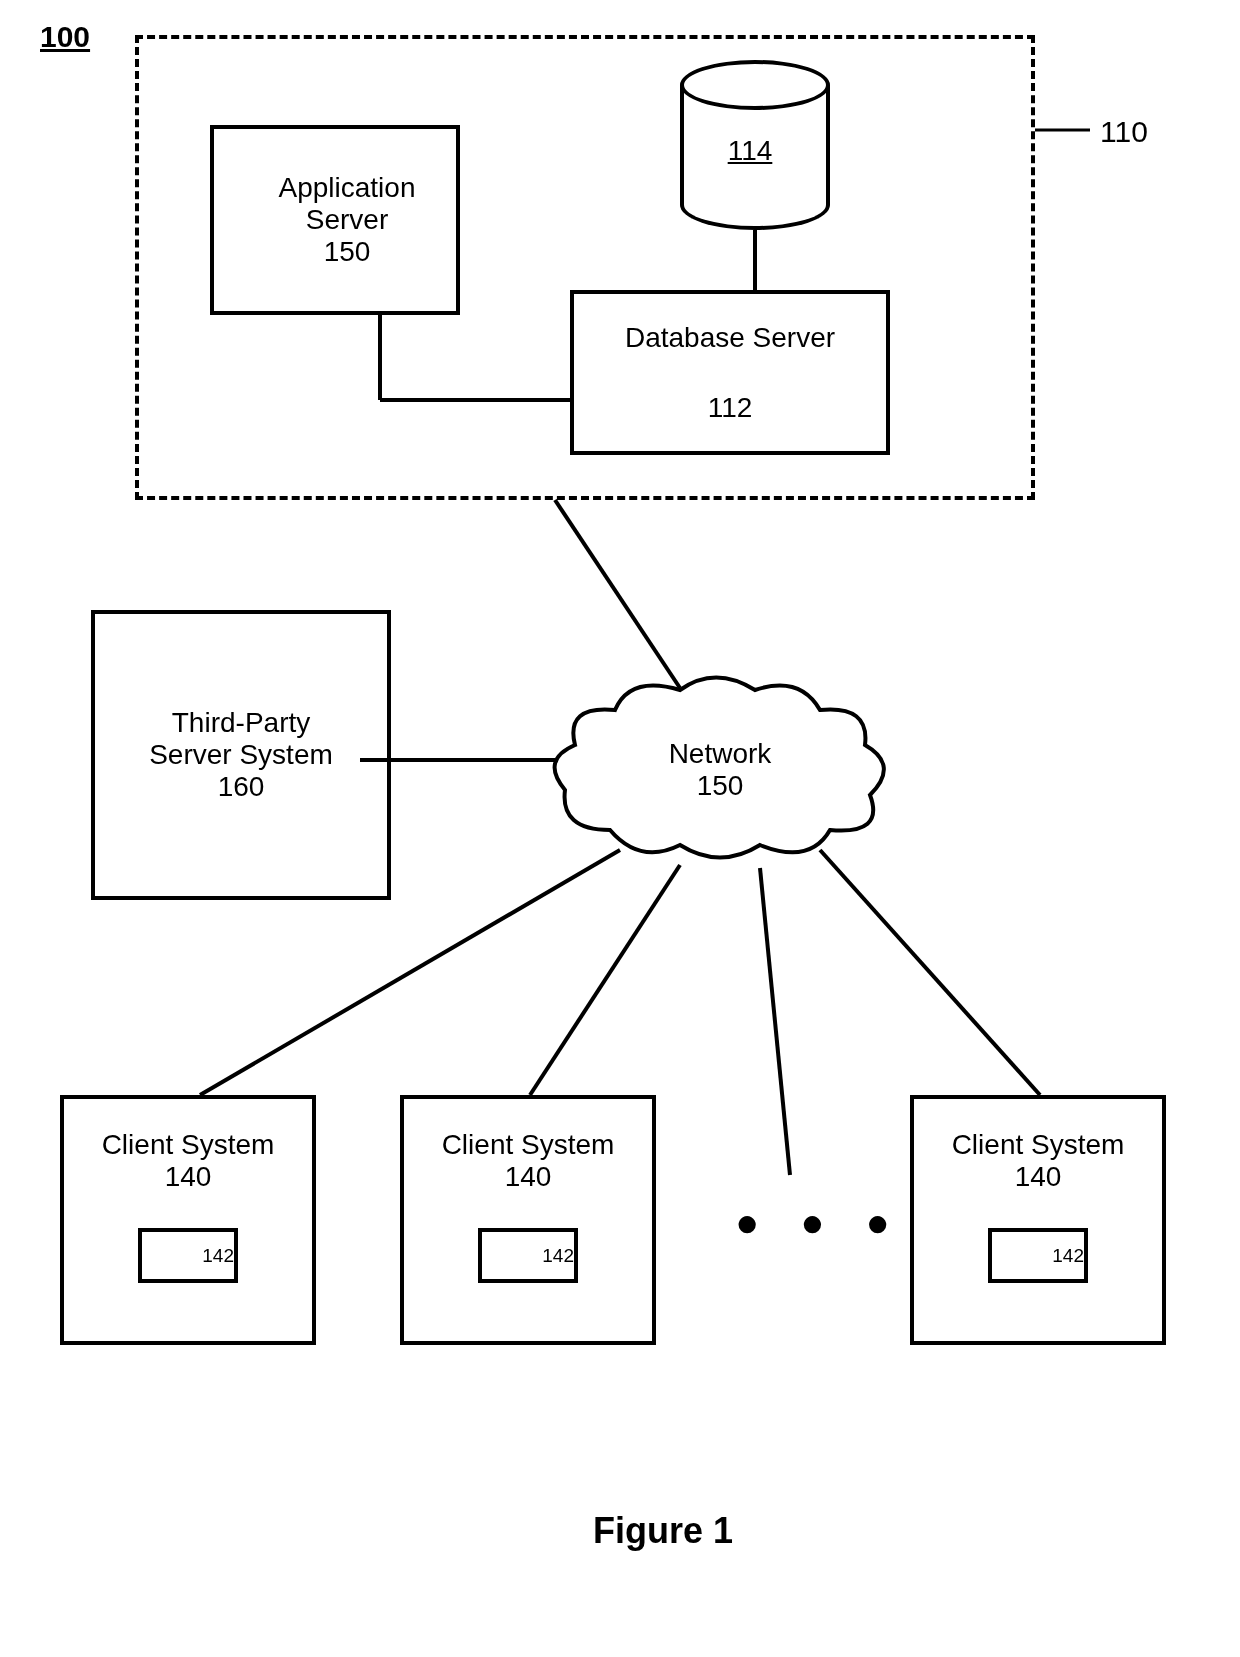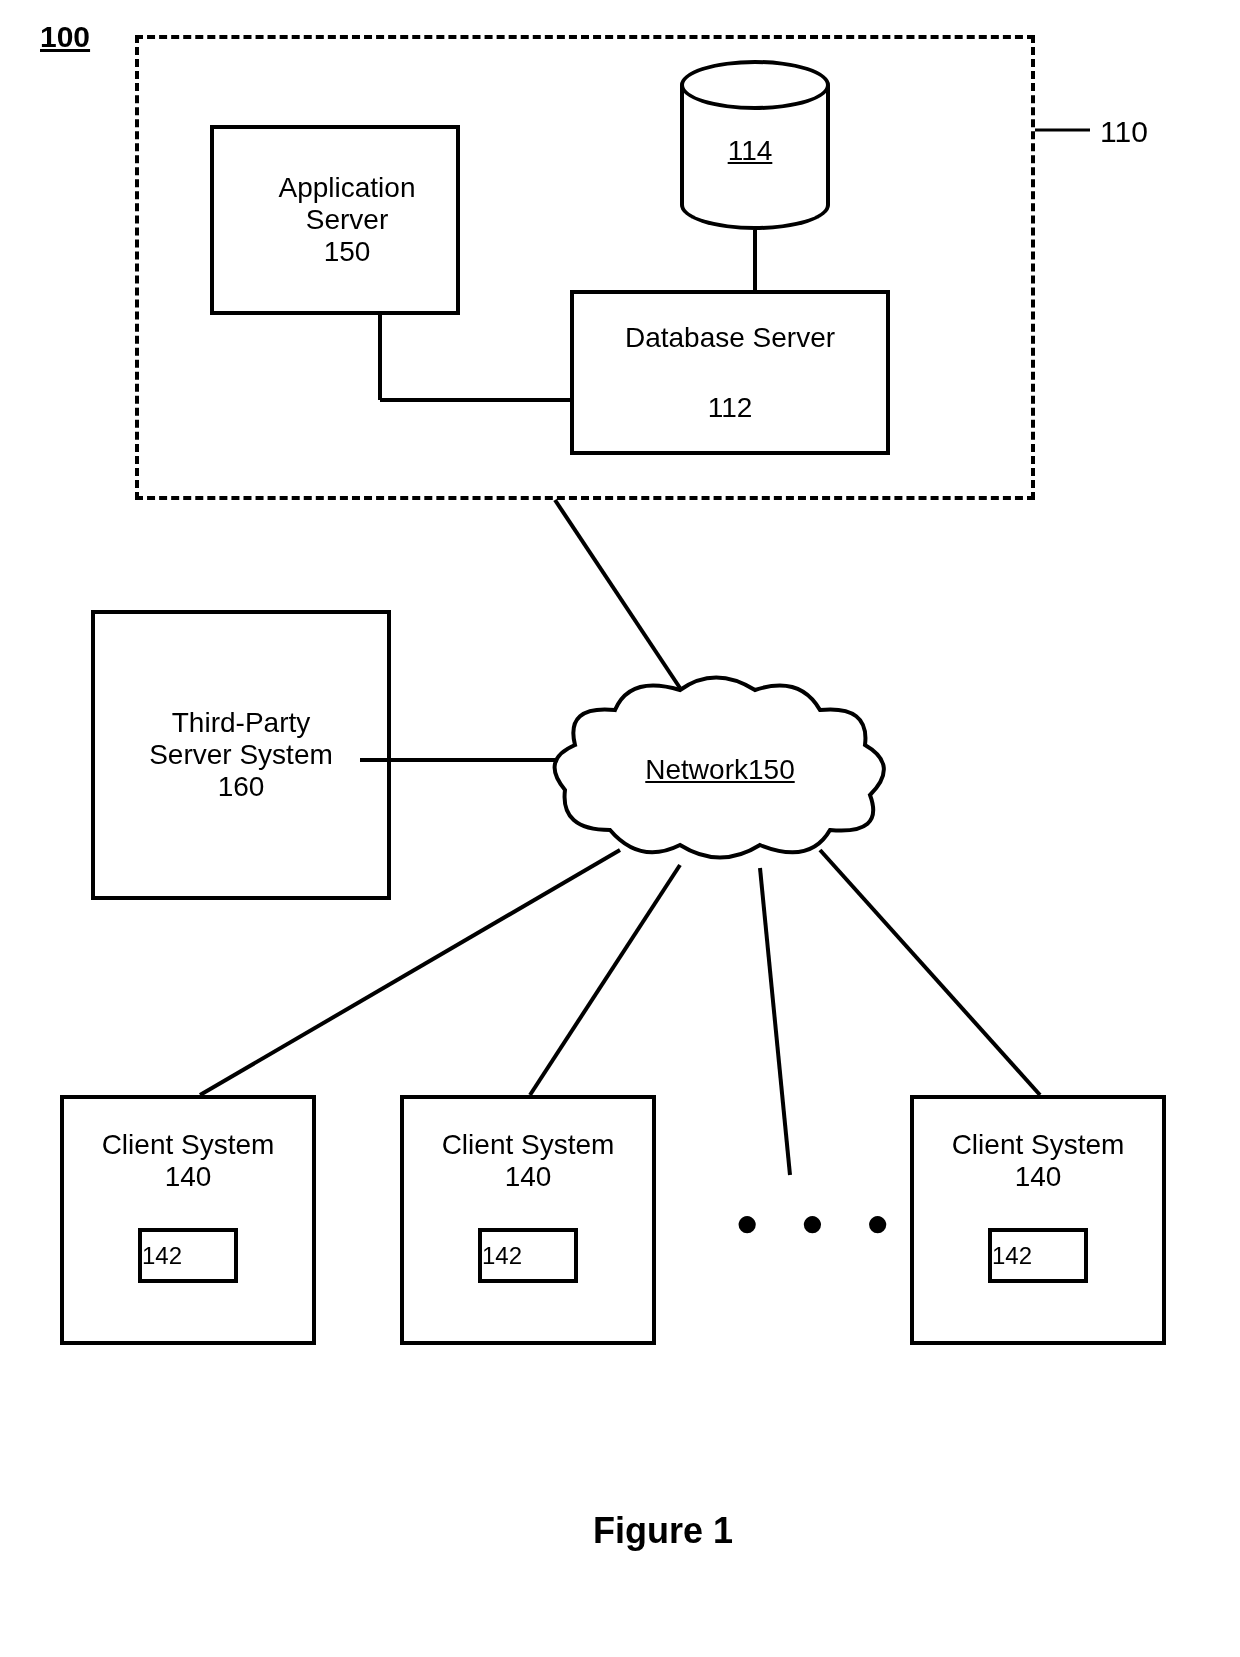--- a/index.html
+++ b/index.html
@@ -97,41 +97,41 @@
     }
     .cloud {
       position: absolute;
       left: 540px; top: 670px;
       width: 360px; height: 200px;
     }
     .cloud svg { width: 100%; height: 100%; }
     .cloud-label {
       position: absolute;
       left: 0; top: 0; width: 100%; height: 100%;
-      display: flex; flex-direction: row;
-      align-items: center; justify-content: center;
-      font-size: 28px; text-align: center; text-decoration: underline;
+      display: flex; flex-direction: column;
+      align-items: center; justify-content: center;
+      font-size: 28px; text-align: center;
     }
     .client {
       position: absolute;
       width: 256px; height: 250px;
       border: 4px solid #000;
       text-align: center;
       font-size: 28px;
       padding-top: 30px;
     }
     .client-1 { left: 60px; top: 1095px; }
     .client-2 { left: 400px; top: 1095px; }
     .client-3 { left: 910px; top: 1095px; }
     .client-inner {
       width: 100px; height: 55px;
       border: 4px solid #000;
       margin: 35px auto 0;
-      display: flex; align-items: center; justify-content: flex-start;
-      font-size: 24px;
+      display: flex; align-items: center; justify-content: flex-end;
+      font-size: 19px;
     }
     .dots {
       position: absolute;
       left: 735px; top: 1200px;
       font-size: 40px; font-weight: bold;
       letter-spacing: 15px;
     }
     .figure-caption {
       position: absolute;
       left: 0; top: 1510px;

